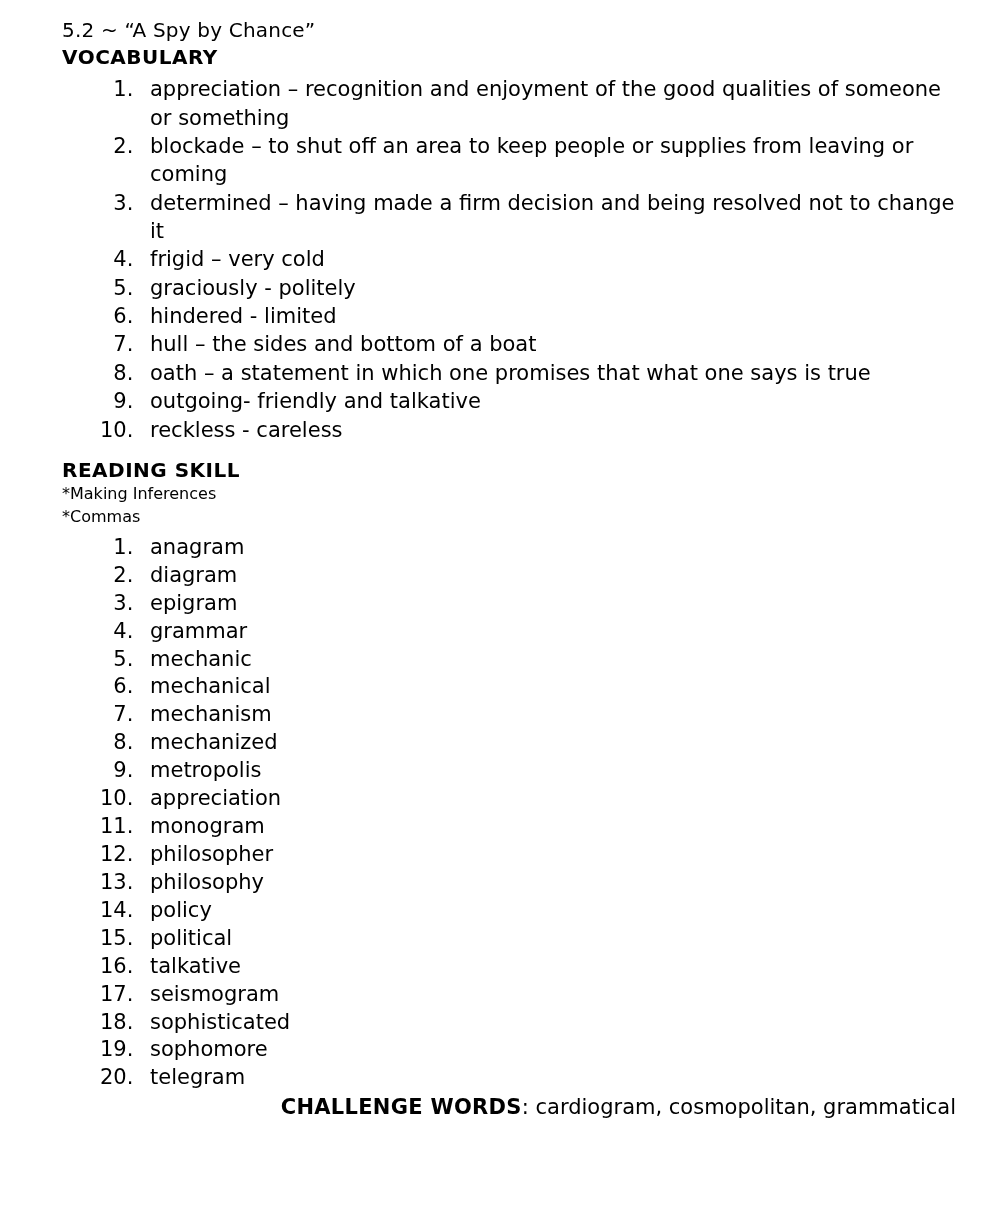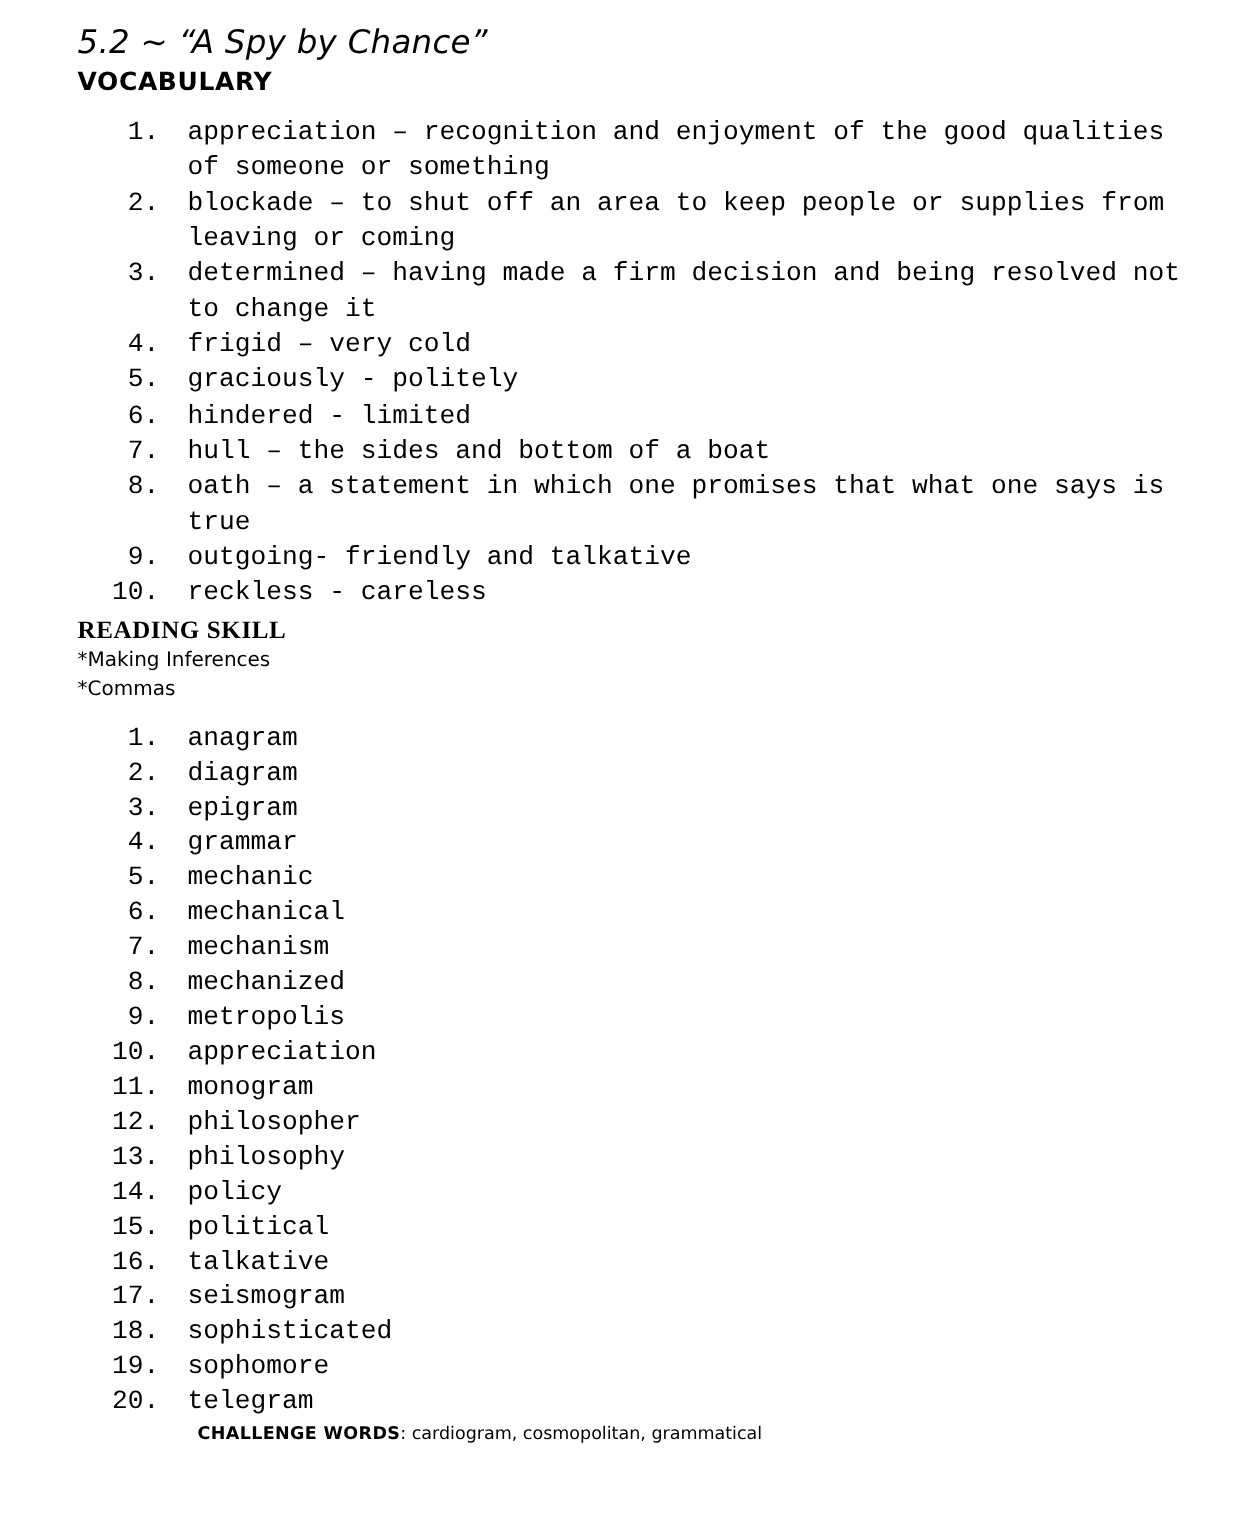--- a/index.html
+++ b/index.html
@@ -12,76 +12,74 @@
     height: 1226px;
     font-family: "DejaVu Sans", sans-serif;
     color: #000000;
     overflow: hidden;
   }
   .page {
     padding: 18px 40px 0 62px;
     box-sizing: border-box;
   }
   .doc-title {
-    font-size: 26px;
+    font-size: 20px;
     font-weight: 400;
     letter-spacing: 0.2px;
     line-height: 1.25;
     margin: 0 0 2px 0;
-    font-style: italic;
   }
   .section-head {
     font-size: 20px;
     font-weight: 700;
     letter-spacing: 0.5px;
     line-height: 1.22;
     margin: 0;
   }
   .section-head.tight {
-    margin-top: 2px;
-    font-family: Liberation Serif, serif;
+    margin-top: 14px;
   }
   .sub-note {
     font-size: 16px;
     font-weight: 400;
     line-height: 1.3;
     margin: 2px 0 2px 0;
   }
   .spelling-head {
     font-size: 23px;
     font-weight: 700;
     letter-spacing: 0.3px;
     line-height: 1.25;
     margin: 4px 0 2px 0;
   }
   .spelling-head .roots {
     font-weight: 700;
   }
   ol.numlist {
-    margin: 16px 0 2px 0;
+    margin: 6px 0 2px 0;
     padding-left: 78px;
     list-style-position: outside;
-    font-family: Liberation Mono, monospace;
   }
   ol.numlist li {
     font-size: 21px;
     line-height: 1.35;
     padding-left: 10px;
     margin-bottom: 0px;
   }
   ol.vocab li {
     margin-bottom: 0px;
   }
   ol.spelling li {
     line-height: 1.33;
   }
   .challenge {
-    font-size: 14px;
+    font-size: 21px;
     line-height: 1.3;
     margin: 2px 0 0 96px;
+    text-align: right;
   }
   .challenge .label {
     font-weight: 700;
     letter-spacing: 0.3px;
   }
 </style>
 </head>
 <body>
 
 <div class="page">

